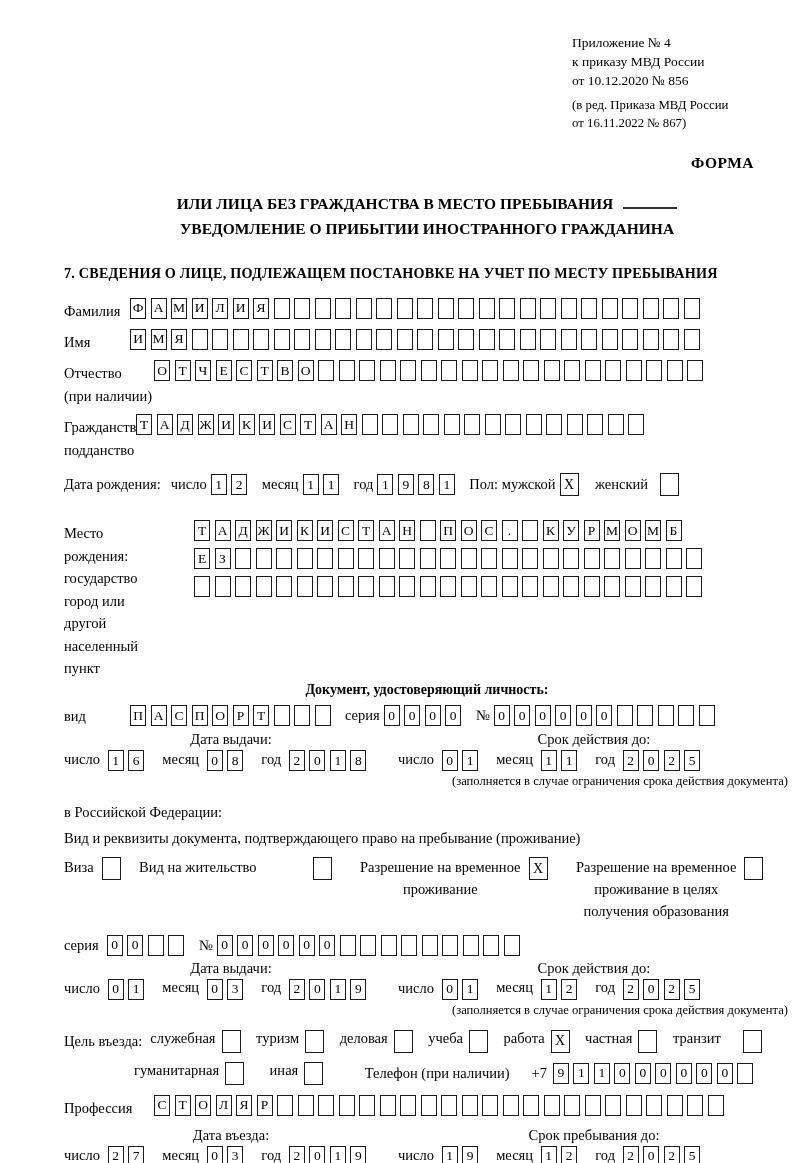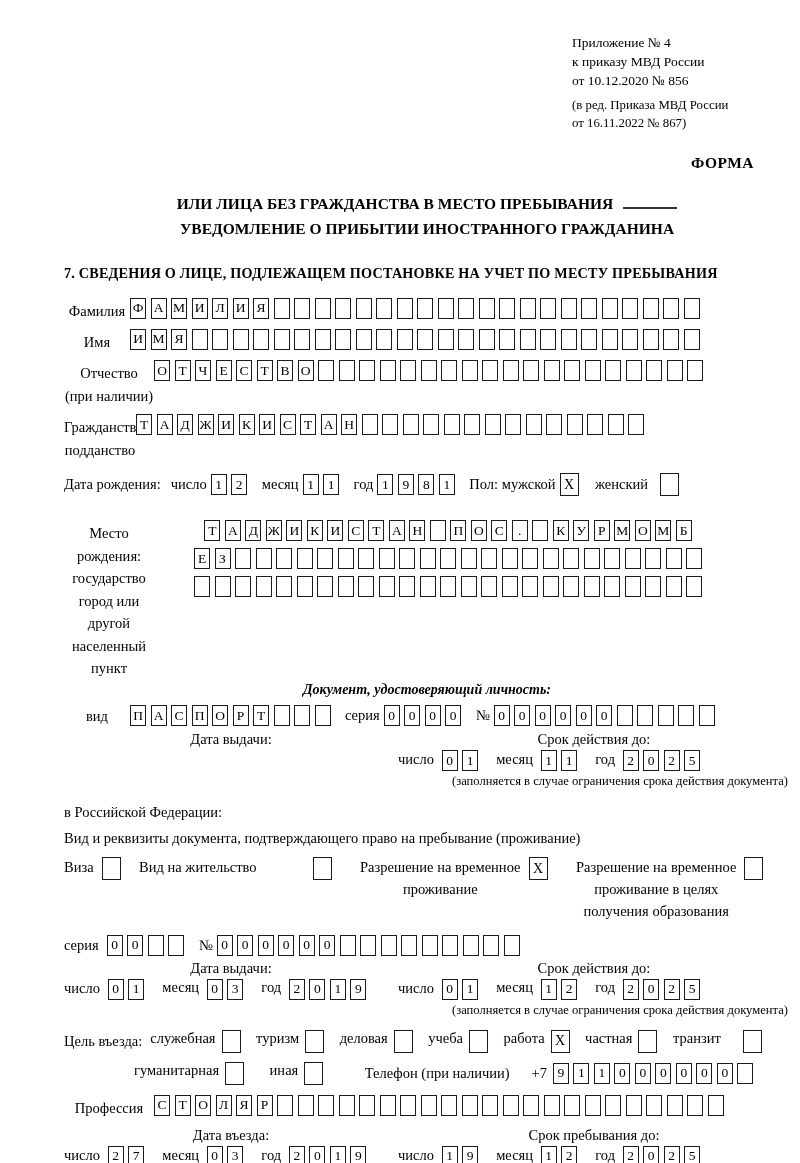--- a/index.html
+++ b/index.html
@@ -26,28 +26,28 @@
 
   
   .cells { white-space:nowrap; display:inline-block; }
   .box {
     display:inline-flex; align-items:center; justify-content:center;
     width:16px; height:21px; border:1.5px solid #1b1b1b; margin-right:4.5px;
     font-size:13.5px; vertical-align:middle; background:#fff;
   }
   .chk { width:19px; height:23px; font-size:14px; }
 
-  .form-row { display:flex; align-items:flex-start; margin-top:7px;text-align:center; }
+  .form-row { display:flex; align-items:flex-start; margin-top:7px; }
   .form-row .flabel { flex:0 0 auto; white-space:pre-line; line-height:1.55; padding-top:2px; }
   .w66 { width:66px; } .w72 { width:72px; } .w90 { width:90px; }
   .cellrows .cells { display:block; margin-bottom:7px; }
 
   .inline-lbl { margin:0 4px 0 10px; }
 
-  .center-bold { text-align:center; font-weight:bold; font-size:14px; margin-top:10px;font-style:italic; }
+  .center-bold { text-align:center; font-weight:bold; font-size:14px; margin-top:10px; }
 
   .date-cols { display:flex; margin-top:4px; }
   .date-col-left { width:46%; }
   .date-col-right { width:54%; }
   .date-head { text-align:center; font-size:14.5px; }
   .date-line { margin-top:2px; white-space:nowrap; }
   .note { text-align:right; font-size:12.6px; margin-top:3px; padding-right:2px; }
 
   .para { margin-top:10px; line-height:1.8; }
 
@@ -145,20 +145,28 @@
     <span class="cells"><span class="box">П</span><span class="box">А</span><span class="box">С</span><span class="box">П</span><span class="box">О</span><span class="box">Р</span><span class="box">Т</span><span class="box"></span><span class="box"></span><span class="box"></span></span>
     <span class="inline-lbl">серия</span>
     <span class="cells"><span class="box">0</span><span class="box">0</span><span class="box">0</span><span class="box">0</span></span>
     <span class="inline-lbl">№</span>
     <span class="cells"><span class="box">0</span><span class="box">0</span><span class="box">0</span><span class="box">0</span><span class="box">0</span><span class="box">0</span><span class="box"></span><span class="box"></span><span class="box"></span><span class="box"></span><span class="box"></span></span>
   </div>
 
   <div class="date-cols">
     <div class="date-col-left">
       <div class="date-head">Дата выдачи:</div>
+      <div class="date-line">
+        <span>число</span>
+        <span class="cells" style="margin-left:4px;"><span class="box">1</span><span class="box">6</span></span>
+        <span class="inline-lbl">месяц</span>
+        <span class="cells"><span class="box">0</span><span class="box">8</span></span>
+        <span class="inline-lbl">год</span>
+        <span class="cells"><span class="box">2</span><span class="box">0</span><span class="box">1</span><span class="box">8</span></span>
+      </div>
     </div>
     <div class="date-col-right">
       <div class="date-head">Срок действия до:</div>
       <div class="date-line">
         <span>число</span>
         <span class="cells" style="margin-left:4px;"><span class="box">0</span><span class="box">1</span></span>
         <span class="inline-lbl">месяц</span>
         <span class="cells"><span class="box">1</span><span class="box">1</span></span>
         <span class="inline-lbl">год</span>
         <span class="cells"><span class="box">2</span><span class="box">0</span><span class="box">2</span><span class="box">5</span></span>

